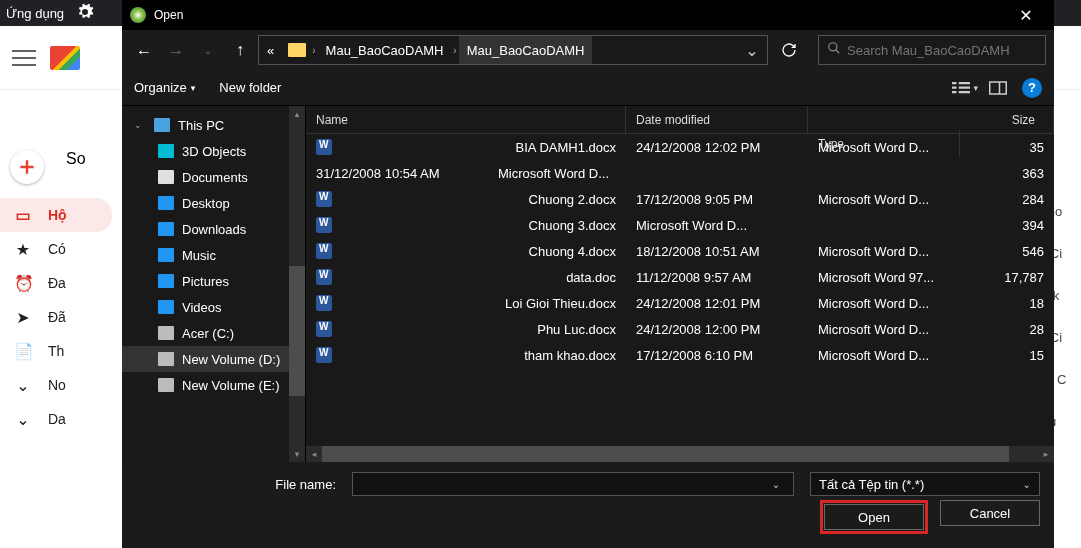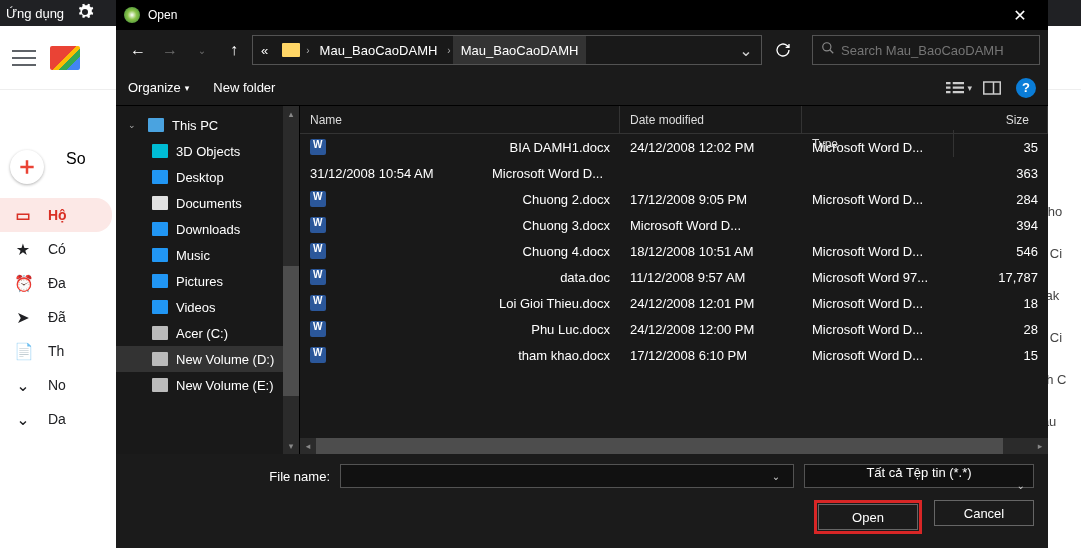--- a/index.html
+++ b/index.html
@@ -16,21 +16,21 @@
   .bg-sidebar { position: absolute; left: 0; top: 90px; width: 112px; }
   .bg-compose { margin: 60px 0 14px 10px; display:flex; align-items:flex-start; gap:22px; }
   .plus-icon { width: 34px; height: 34px; border-radius: 50%; box-shadow: 0 1px 3px rgba(0,0,0,.3); display:flex;align-items:center;justify-content:center;font-size:26px; background:#fff;}
   .bg-nav-item { display:flex; align-items:center; gap:16px; height:34px; padding-left:14px; font-size:14px; color:#202124;}
   .bg-nav-item.active { background:#fce8e6; color:#d93025; font-weight:600; border-radius:0 16px 16px 0; }
   .bg-nav-item .ic { width:18px; text-align:center; font-size:16px;}
   .bg-right { position:absolute; right:0; top:200px; width:44px; color:#444; font-size:13px;}
   .bg-right div { height:42px; padding:4px 2px; }
 
   
-  .dialog { position: absolute; left: 116px; top: 0; width: 932px; height: 548px; background: #1b1b1b; color: #fff; display:flex; flex-direction:column;border-radius:15px; }
+  .dialog { position: absolute; left: 122px; top: 0; width: 932px; height: 548px; background: #1b1b1b; color: #fff; display:flex; flex-direction:column;border-radius:15px; }
   .titlebar { height: 30px; background: #000; display:flex; align-items:center; padding: 0 8px; }
   .titlebar .appicon { width:16px; height:16px; border-radius:50%; background:radial-gradient(circle,#fff 0%,#8bc34a 40%,#2e7d32 100%); margin-right:8px;}
   .titlebar .title { font-size:12px; }
   .titlebar .close { margin-left:auto; width:40px; text-align:center; font-size:16px; }
 
   .addrbar { height: 40px; display:flex; align-items:center; padding:0 8px; gap:4px;}
   .nav-arrow { width:28px; height:28px; display:flex; align-items:center; justify-content:center; font-size:16px; color:#fff;}
   .nav-arrow.disabled { color:#6b6b6b; }
   .crumb-box { flex:1; height:30px; background:#191919; border:1px solid #535353; display:flex; align-items:center;}
   .crumb-box .folder-ic {width:18px;height:14px;background:#ffd666;margin:0 4px 0 6px;border-radius:1px;}
@@ -85,25 +85,25 @@
   .cell-type { width:152px;}
   .cell-size { flex:1; text-align:right; padding-right:18px;}
   .wicon { width:16px;height:16px;background:#2b579a;border-radius:2px;position:relative;}
   .wicon::after{content:"W";position:absolute;left:3px;top:0;font-size:10px;color:#fff;font-weight:bold;}
   .fp-hscroll { height:16px; background:#2b2b2b; display:flex; align-items:center;}
   .fp-hscroll .l,.fp-hscroll .r{width:16px;text-align:center;font-size:9px;color:#888;}
   .fp-hscroll .track{flex:1;height:100%;position:relative;}
   .fp-hscroll .thumb{position:absolute;left:0;top:0;height:100%;width:96%;background:#4d4d4d;}
 
   .footer { padding:10px 14px 14px; background:#1b1b1b;}
-  .fn-row { display:flex; align-items:center; gap:10px; margin-bottom:12px;}
+  .fn-row { display:flex; align-items:center; gap:16px; margin-bottom:4px;}
   .fn-label { width:200px; text-align:right; font-size:13px;}
   .fn-input { flex:1; height:24px; background:#111; border:1px solid #535353; display:flex;align-items:center;justify-content:flex-end;padding-right:6px;}
   .fn-drop { width:22px; text-align:center; font-size:10px; color:#ccc;}
-  .filter { width:230px; height:24px; background:#111; border:1px solid #535353; display:flex;align-items:center;padding:0 8px;font-size:13px;flex-direction:column;}
+  .filter { width:230px; height:24px; background:#111; border:1px solid #535353; display:flex;align-items:center;padding:0 8px;font-size:13px;}
   .filter .dd{margin-left:auto;font-size:10px;color:#ccc;}
   .btn-row { display:flex; justify-content:flex-end; gap:12px;}
   .btn { width:100px; height:26px; border:1px solid #666; background:#1b1b1b; color:#fff; font-size:13px; display:flex;align-items:center;justify-content:center;}
   .btn-open-wrap { border:3px solid #d82626; padding:1px;}
 </style>
 </head>
 <body>
 
 <div class="bg-app">
   <div class="bg-topbar">
@@ -246,26 +246,26 @@
           <div class="tree-item root">
             <span class="expand">⌄</span>
             <span class="ticon ic-pc"></span>
             <span>This PC</span>
           </div>
           <div class="tree-item">
             <span class="ticon ic-3d"></span>
             <span>3D Objects</span>
           </div>
           <div class="tree-item">
+            <span class="ticon ic-doc"></span>
+            <span>Documents</span>
+          </div>
+          <div class="tree-item">
             <span class="ticon ic-dt"></span>
             <span>Desktop</span>
-          </div>
-          <div class="tree-item">
-            <span class="ticon ic-doc"></span>
-            <span>Documents</span>
           </div>
           <div class="tree-item">
             <span class="ticon ic-dl"></span>
             <span>Downloads</span>
           </div>
           <div class="tree-item">
             <span class="ticon ic-mus"></span>
             <span>Music</span>
           </div>
           <div class="tree-item">

